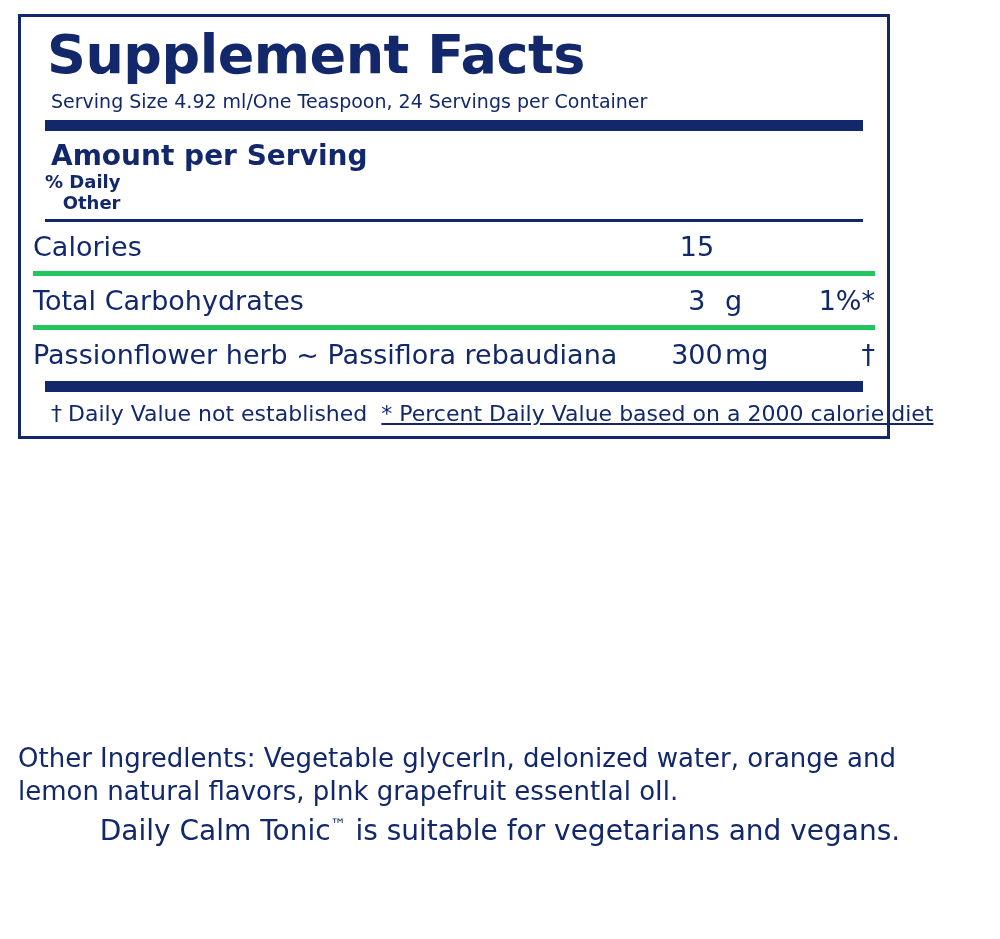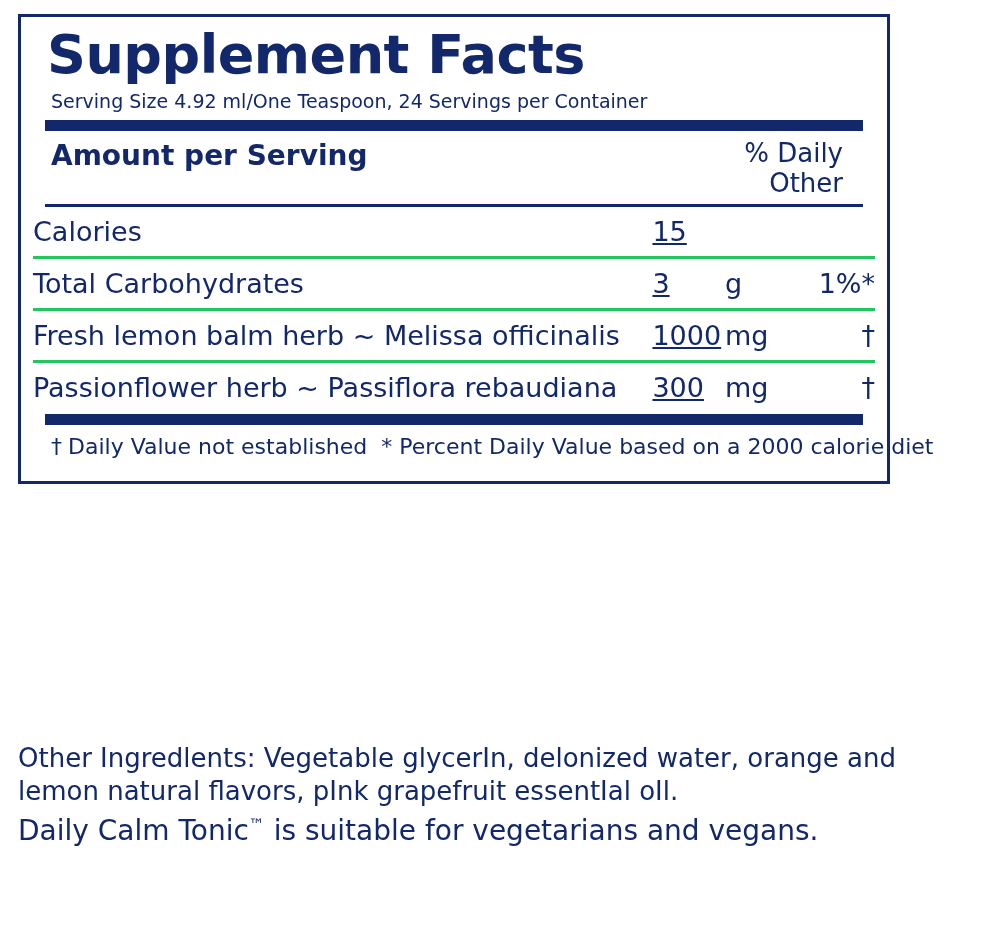--- a/index.html
+++ b/index.html
@@ -22,21 +22,21 @@
   }
 
   
   .panel {
     position: absolute;
     left: 18px;
     top: 14px;
     width: 872px;
     border: 3px solid #12286b;
     box-sizing: border-box;
-    padding: 0 12px 20px 12px;
+    padding: 0 12px 8px 12px;
   }
 
   .title {
     font-size: 54px;
     font-weight: bold;
     letter-spacing: -0.5px;
     line-height: 1.05;
     margin: 10px 0 2px 14px;
   }
 
@@ -55,57 +55,57 @@
     height: 3px;
     background: #12286b;
     margin: 0 12px;
   }
 
   .amount-row {
     display: flex;
     align-items: flex-start;
     justify-content: space-between;
     margin: 8px 12px 6px 12px;
+    flex-direction: column;
   }
   .amount-label {
     font-size: 28px;
     font-weight: bold;
     padding-left: 6px;
   }
   .dv-header {
-    font-size: 26px;
-    font-weight: normal;
+    font-size: 18px;
+    font-weight: bold;
     text-align: right;
     line-height: 1.12;
     padding-right: 20px;
   }
 
   table.facts {
     width: 100%;
     border-collapse: collapse;
     margin: 0 0 0 0;
   }
   table.facts td {
     font-size: 27px;
     padding: 9px 0 9px 0;
     vertical-align: baseline;
-    border-top: 3px solid #22c55e;
+    border-top: 5px solid #22c55e;
   }
   table.facts tr.first td {
     border-top: none;
   }
   td.name {
     padding-left: 18px;
     white-space: nowrap;
   }
   td.value {
-    text-align: left;
+    text-align: center;
     white-space: nowrap;
     padding-right: 6px;
-    text-decoration: underline;
   }
   td.unit {
     text-align: left;
     white-space: nowrap;
     padding-left: 10px;
     width: 58px;
   }
   td.dv {
     text-align: right;
     white-space: nowrap;
@@ -117,38 +117,40 @@
     font-size: 22px;
     margin: 9px 12px 2px 12px;
     padding-left: 6px;
     white-space: nowrap;
   }
   .footnote .dag {
     padding-right: 6px;
   }
   .footnote .star {
     padding-left: 14px;
+    text-decoration: underline;
   }
 
   
   .bottom {
     position: absolute;
     left: 18px;
     top: 742px;
     width: 964px;
   }
   .other-ing {
     font-size: 26px;
     line-height: 1.27;
     margin: 0 0 6px 0;
   }
   .suitable {
     font-size: 28px;
     line-height: 1.2;
     margin: 0;
+    text-align: center;
   }
   .suitable .tm {
     font-size: 16px;
     vertical-align: super;
   }
 </style>
 </head>
 <body>
 
 <div class="page">
@@ -179,26 +181,20 @@
         <td class="unit"></td>
         <td class="dv"></td>
       </tr>
       <tr>
         <td class="name">Total Carbohydrates</td>
         <td class="value">3</td>
         <td class="unit">g</td>
         <td class="dv">1%*</td>
       </tr>
       <tr>
-        <td class="name">Fresh lemon balm herb ~ Melissa officinalis</td>
-        <td class="value">1000</td>
-        <td class="unit">mg</td>
-        <td class="dv">†</td>
-      </tr>
-      <tr>
         <td class="name">Passionflower herb ~ Passiflora rebaudiana</td>
         <td class="value">300</td>
         <td class="unit">mg</td>
         <td class="dv">†</td>
       </tr>
     </tbody>
       </table>
 
     <div class="rule-thick"></div>
 

